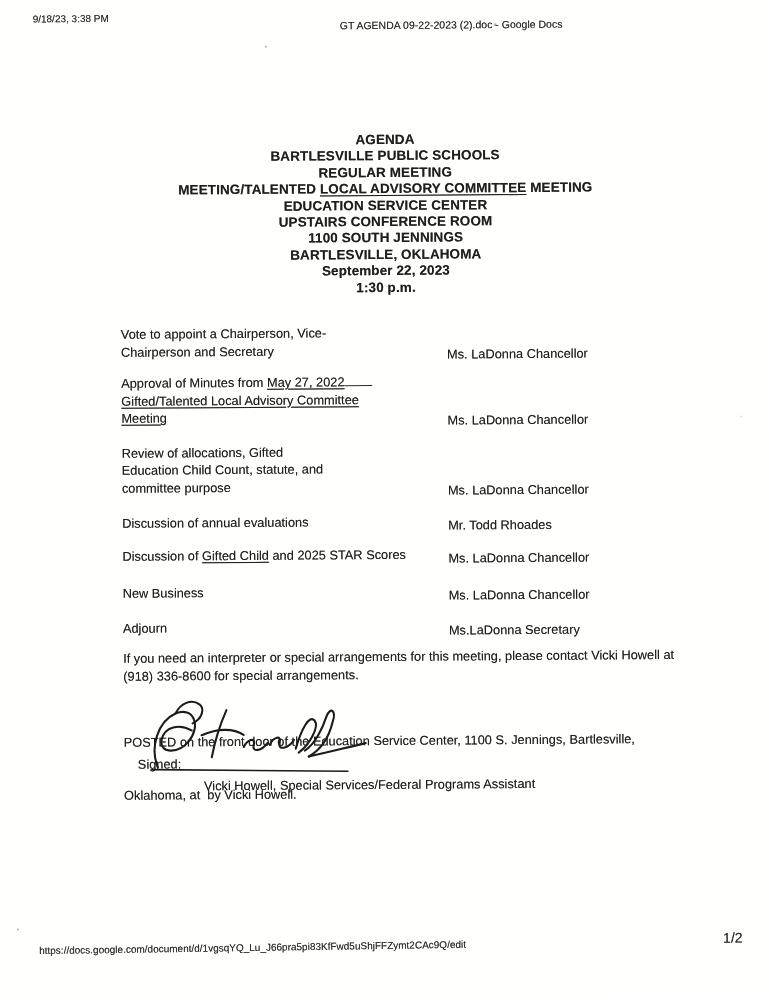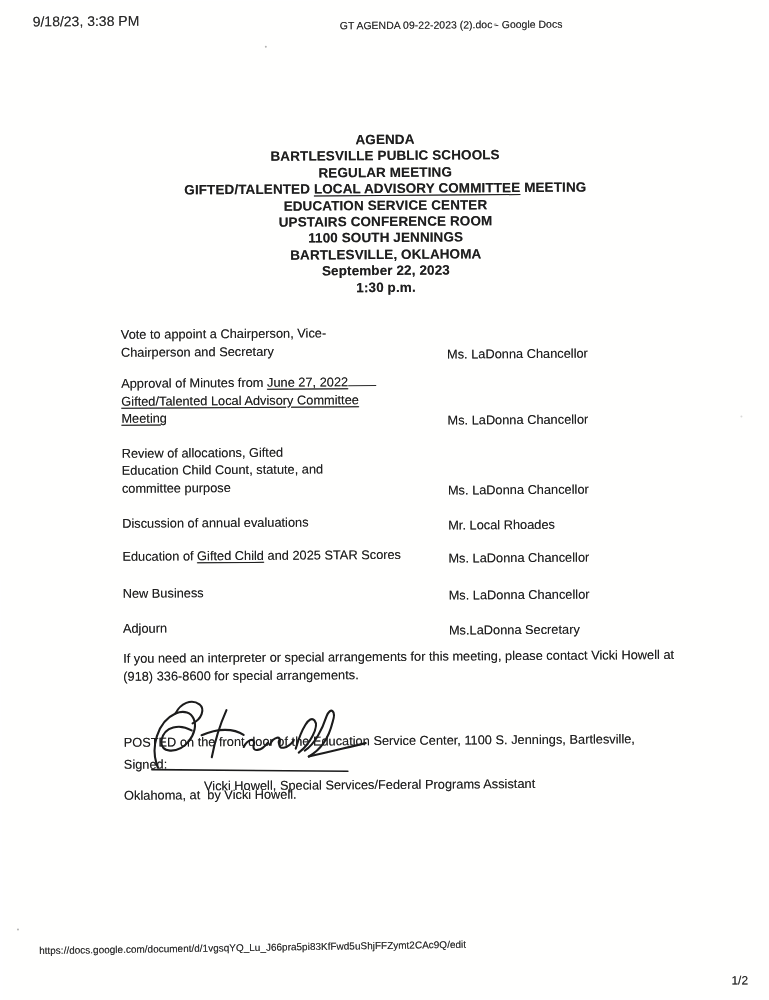--- a/index.html
+++ b/index.html
@@ -17,34 +17,34 @@
     color: #1e1e1e;
     transform: rotate(-0.4deg);
     transform-origin: 50% 50%;
   }
   .scan-text {
     text-shadow: 0 0 0.5px rgba(20,20,20,0.55);
   }
   
   .hdr-left {
     position: absolute; left: 36px; top: 11px;
-    font-size: 14px; color: #2a2a2a;
+    font-size: 10px; color: #2a2a2a;
   }
   .hdr-title {
     position: absolute; left: 343px; top: 19px;
     font-size: 10.5px; color: #2a2a2a; white-space: nowrap;
   }
   .ftr-url {
     position: absolute; left: 36px; top: 941px;
     font-size: 10px; color: #2a2a2a; white-space: nowrap;
     transform: rotate(-0.45deg);
   }
   .ftr-page {
-    position: absolute; left: 720px; top: 976px;
-    font-size: 12px; color: #2a2a2a; margin-left: 8px;
+    position: absolute; left: 720px; top: 932px;
+    font-size: 14px; color: #2a2a2a;
   }
   
   .title-block {
     position: absolute; left: 0; top: 132px; width: 775px;
     text-align: center;
     font-weight: 700;
     font-size: 13.5px;
     line-height: 16.4px;
     letter-spacing: 0.1px;
   }
@@ -79,21 +79,21 @@
     position: absolute; left: 122px; top: 648px; width: 565px;
     font-size: 12.8px; line-height: 17.5px;
   }
   .note2 {
     position: absolute; left: 122px; top: 697px; width: 565px;
     font-size: 12.8px; line-height: 17.5px;
     white-space: pre-wrap;
   }
   
   .signed-label {
-    position: absolute; left: 122px; top: 755px;
+    position: absolute; left: 136px; top: 755px;
     font-size: 12.8px;
   }
   .signature-svg {
     position: absolute; left: 140px; top: 694px;
     width: 232px; height: 82px;
   }
   .signer-title {
     position: absolute; left: 202px; top: 777px;
     font-size: 12.8px; white-space: nowrap;
   }
@@ -112,67 +112,67 @@
 
 <div class="page">
 
   <div class="hdr-left scan-text">9/18/23, 3:38 PM</div>
   <div class="hdr-title scan-text">GT AGENDA 09-22-2023 (2).doc - Google Docs</div>
 
   <div class="title-block scan-text">
     <div>AGENDA</div>
     <div>BARTLESVILLE PUBLIC SCHOOLS</div>
     <div>REGULAR MEETING</div>
-    <div><span>GIFTED/TALENTED </span><span class="u">LOCAL ADVISORY COMMITTEE</span><span> MEETING</span></div>
+    <div><span>MEETING/TALENTED </span><span class="u">LOCAL ADVISORY COMMITTEE</span><span> MEETING</span></div>
     <div>EDUCATION SERVICE CENTER</div>
     <div>UPSTAIRS CONFERENCE ROOM</div>
     <div>1100 SOUTH JENNINGS</div>
     <div>BARTLESVILLE, OKLAHOMA</div>
     <div>September 22, 2023</div>
     <div>1:30 p.m.</div>
   </div>
 
   <div class="agenda scan-text">
 
     <div class="row mb1">
       <div class="topic">
         <div>Vote to appoint a Chairperson, Vice-</div>
         <div>Chairperson and Secretary</div>
       </div>
       <div class="presenter">Ms. LaDonna Chancellor</div>
     </div>
 
     <div class="row mb2">
       <div class="topic">
-        <div><span>Approval of Minutes from </span><span class="u">June 27, 2022</span><span class="trail-underline"></span></div>
+        <div><span>Approval of Minutes from </span><span class="u">May 27, 2022</span><span class="trail-underline"></span></div>
         <div class="u">Gifted/Talented Local Advisory Committee</div>
         <div><span class="u">Meeting</span></div>
       </div>
       <div class="presenter">Ms. LaDonna Chancellor</div>
     </div>
 
     <div class="row mb3">
       <div class="topic">
         <div>Review of allocations, Gifted</div>
         <div>Education Child Count, statute, and</div>
         <div>committee purpose</div>
       </div>
       <div class="presenter">Ms. LaDonna Chancellor</div>
     </div>
 
     <div class="row mb4">
       <div class="topic">
         <div>Discussion of annual evaluations</div>
       </div>
-      <div class="presenter">Mr. Local Rhoades</div>
+      <div class="presenter">Mr. Todd Rhoades</div>
     </div>
 
     <div class="row mb5">
       <div class="topic" style="width:360px">
-        <div><span>Education of </span><span class="u">Gifted Child</span><span> and 2025 STAR Scores</span></div>
+        <div><span>Discussion of </span><span class="u">Gifted Child</span><span> and 2025 STAR Scores</span></div>
       </div>
       <div class="presenter">Ms. LaDonna Chancellor</div>
     </div>
 
     <div class="row mb6">
       <div class="topic">
         <div>New Business</div>
       </div>
       <div class="presenter">Ms. LaDonna Chancellor</div>
     </div>

